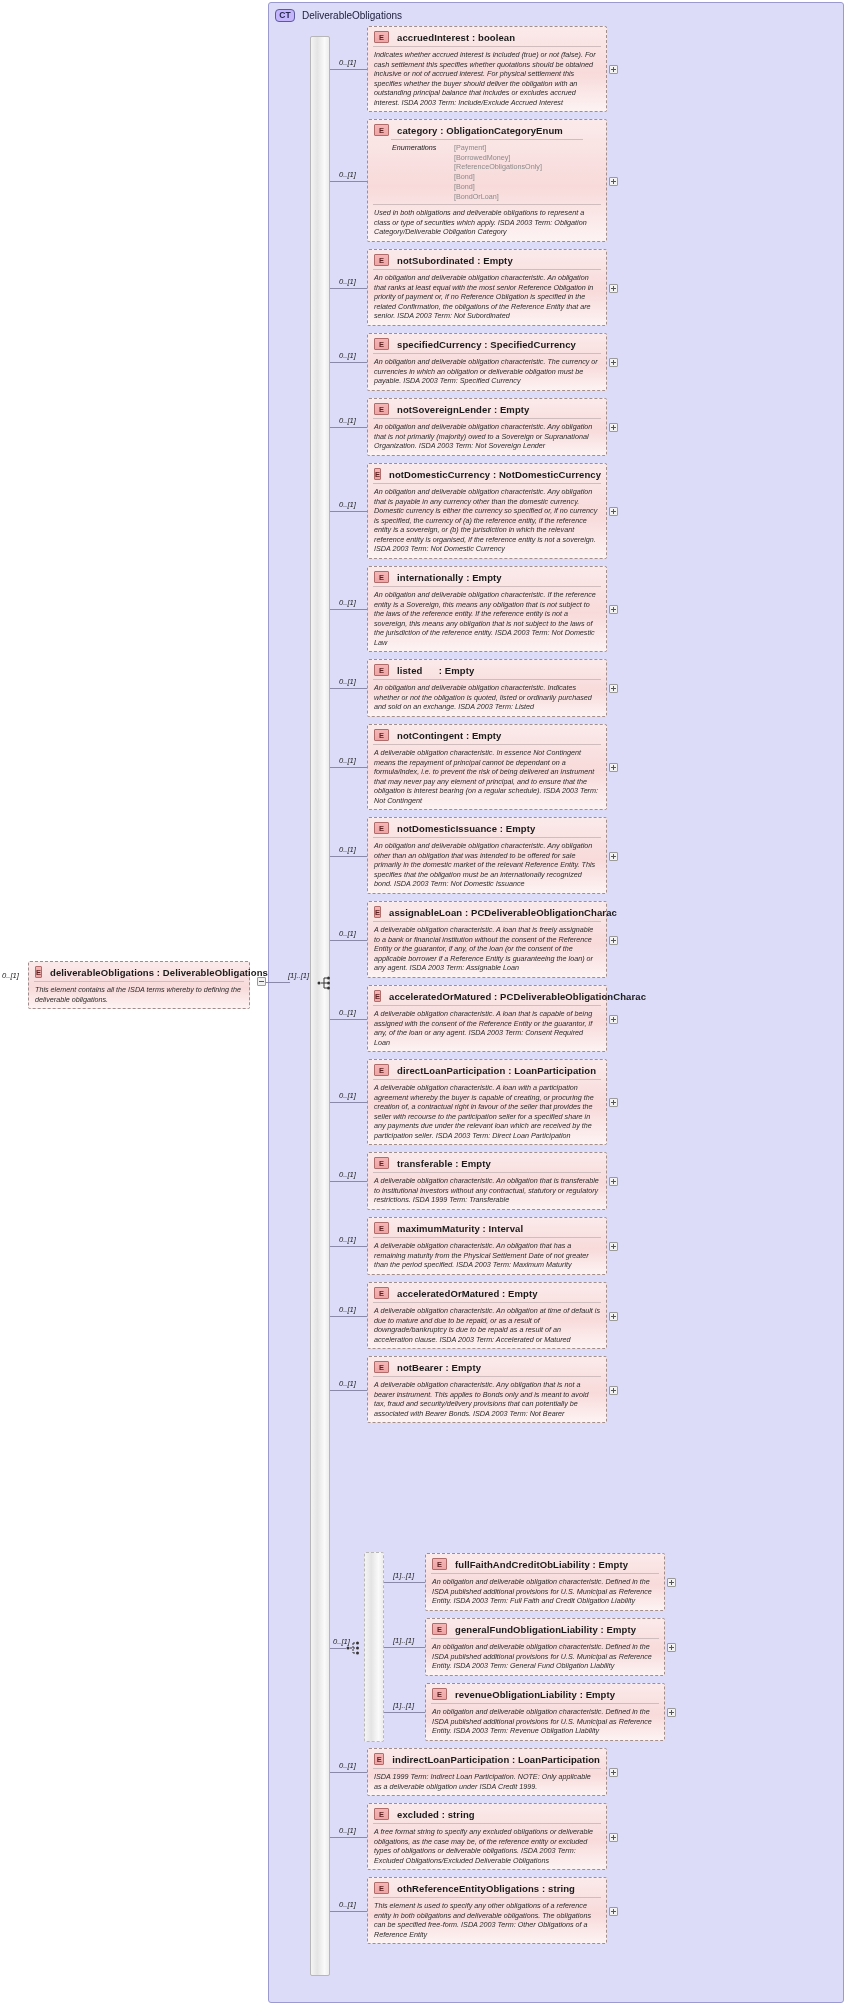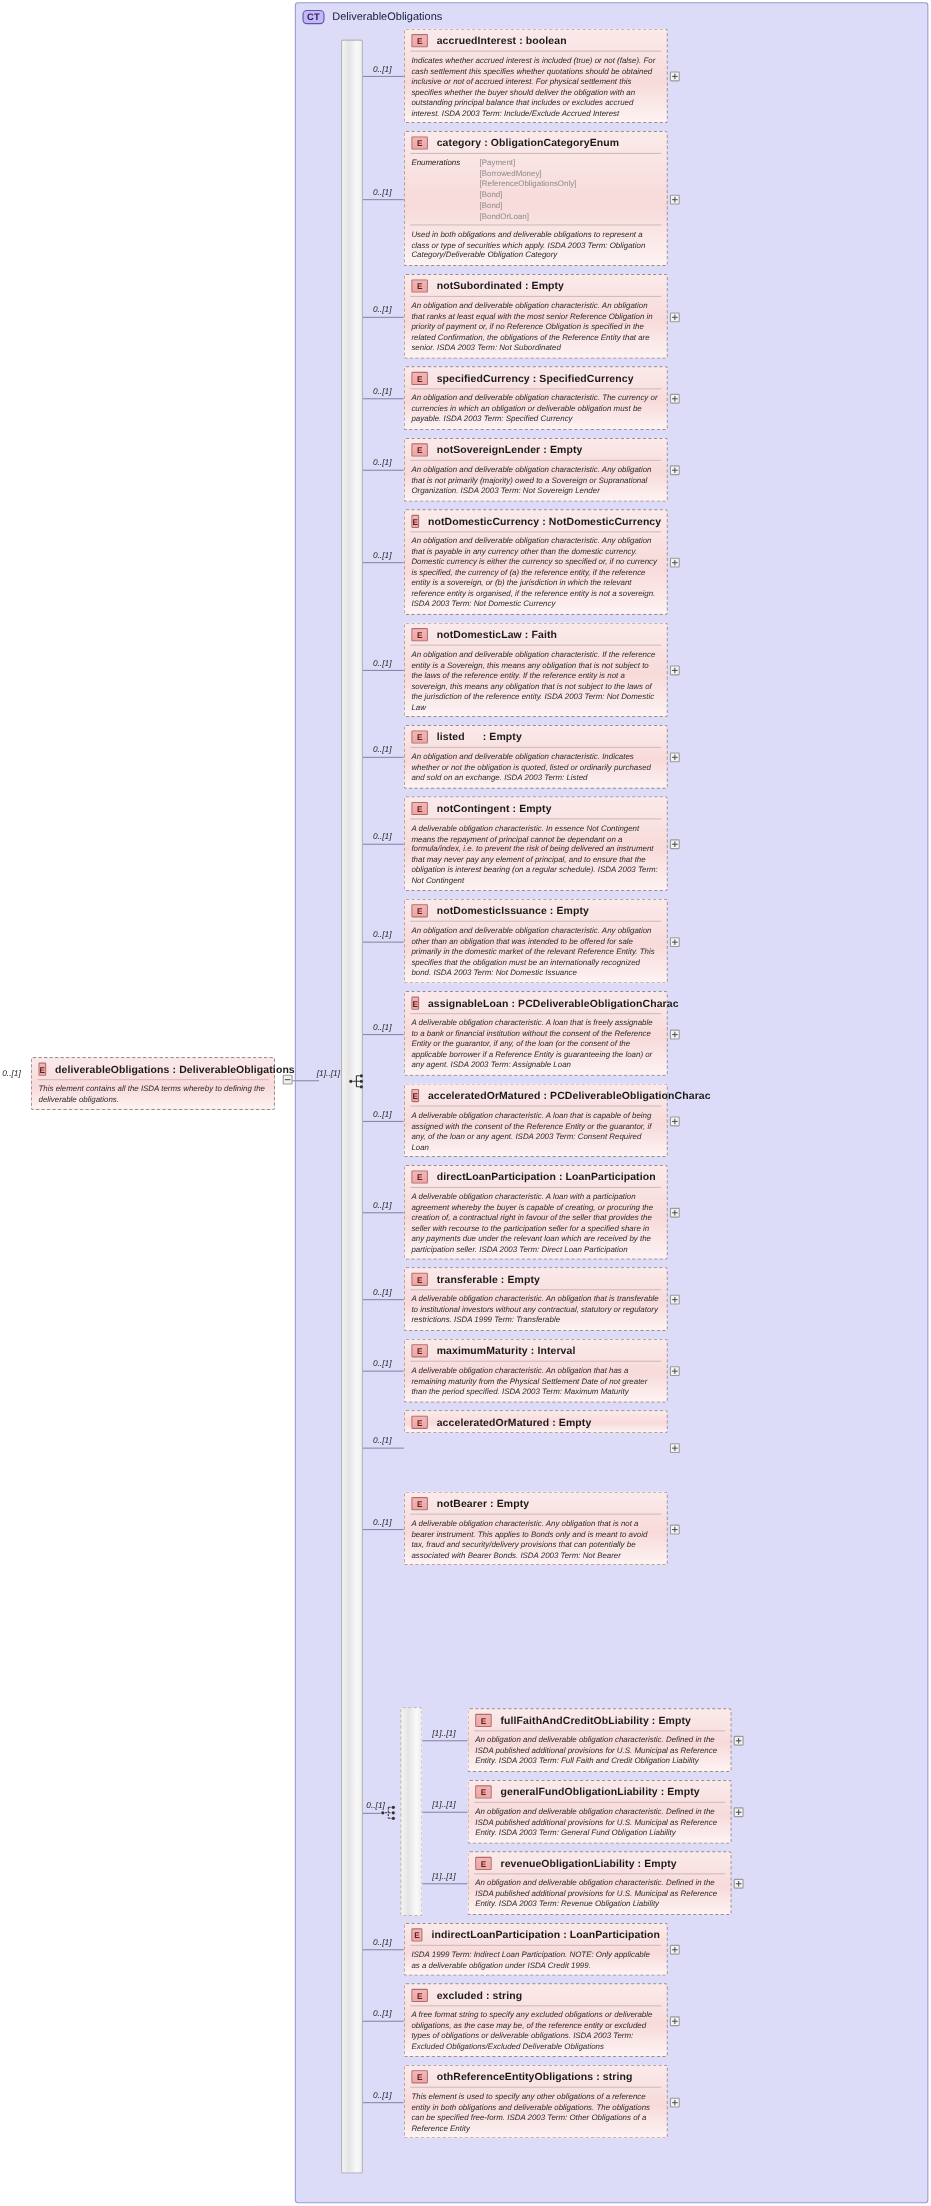--- a/index.html
+++ b/index.html
@@ -100,21 +100,21 @@
     margin: 0 5px;
     padding: 3px 1px 4px 1px;
     font-size: 7.2px;
     font-style: italic;
     line-height: 1.32;
     color: #2b2b2b;
   }
   .enum-block {
     display: flex;
     border-top: 1px solid #cfbcbc;
-    margin: 0 5px;
+    margin: 0 23px;
     padding: 3px 1px 3px 1px;
     font-size: 7.2px;
   }
   .enum-label {
     font-style: italic;
     font-weight: normal;
     color: #202020;
     width: 62px;
     flex: 0 0 62px;
   }
@@ -262,21 +262,21 @@
           <span class="e-name">notDomesticCurrency : NotDomesticCurrency</span>
         </div>
         <div class="el-body">An obligation and deliverable obligation characteristic. Any obligation that is payable in any currency other than the domestic currency. Domestic currency is either the currency so specified or, if no currency is specified, the currency of (a) the reference entity, if the reference entity is a sovereign, or (b) the jurisdiction in which the relevant reference entity is organised, if the reference entity is not a sovereign. ISDA 2003 Term: Not Domestic Currency</div>
       </div>
       <div class="card" style="left: 339px; top: 500px;">0..[1]</div>
       <div class="hline" style="left: 330px; top: 511px; width: 37px;"></div>
       <div class="plus" style="left: 609px; top: 507px;"></div>
       <div class="el" style="left: 367px; top: 566px; width: 240px;">
         <div class="el-head">
           <span class="e-badge">E</span>
-          <span class="e-name">notDomesticLaw : Faith</span>
+          <span class="e-name">internationally : Empty</span>
         </div>
         <div class="el-body">An obligation and deliverable obligation characteristic. If the reference entity is a Sovereign, this means any obligation that is not subject to the laws of the reference entity. If the reference entity is not a sovereign, this means any obligation that is not subject to the laws of the jurisdiction of the reference entity. ISDA 2003 Term: Not Domestic Law</div>
       </div>
       <div class="card" style="left: 339px; top: 598px;">0..[1]</div>
       <div class="hline" style="left: 330px; top: 609px; width: 37px;"></div>
       <div class="plus" style="left: 609px; top: 605px;"></div>
       <div class="el" style="left: 367px; top: 659px; width: 240px;">
         <div class="el-head">
           <span class="e-badge">E</span>
           <span class="e-name">listed      : Empty</span>
@@ -354,20 +354,21 @@
         <div class="el-body">A deliverable obligation characteristic. An obligation that has a remaining maturity from the Physical Settlement Date of not greater than the period specified. ISDA 2003 Term: Maximum Maturity</div>
       </div>
       <div class="card" style="left: 339px; top: 1235px;">0..[1]</div>
       <div class="hline" style="left: 330px; top: 1246px; width: 37px;"></div>
       <div class="plus" style="left: 609px; top: 1242px;"></div>
       <div class="el" style="left: 367px; top: 1282px; width: 240px;">
         <div class="el-head">
           <span class="e-badge">E</span>
           <span class="e-name">acceleratedOrMatured : Empty</span>
         </div>
+        <div class="el-body">A deliverable obligation characteristic. An obligation at time of default is due to mature and due to be repaid, or as a result of downgrade/bankruptcy is due to be repaid as a result of an acceleration clause. ISDA 2003 Term: Accelerated or Matured</div>
       </div>
       <div class="card" style="left: 339px; top: 1305px;">0..[1]</div>
       <div class="hline" style="left: 330px; top: 1316px; width: 37px;"></div>
       <div class="plus" style="left: 609px; top: 1312px;"></div>
       <div class="el" style="left: 367px; top: 1356px; width: 240px;">
         <div class="el-head">
           <span class="e-badge">E</span>
           <span class="e-name">notBearer : Empty</span>
         </div>
         <div class="el-body">A deliverable obligation characteristic. Any obligation that is not a bearer instrument. This applies to Bonds only and is meant to avoid tax, fraud and security/delivery provisions that can potentially be associated with Bearer Bonds. ISDA 2003 Term: Not Bearer</div>

